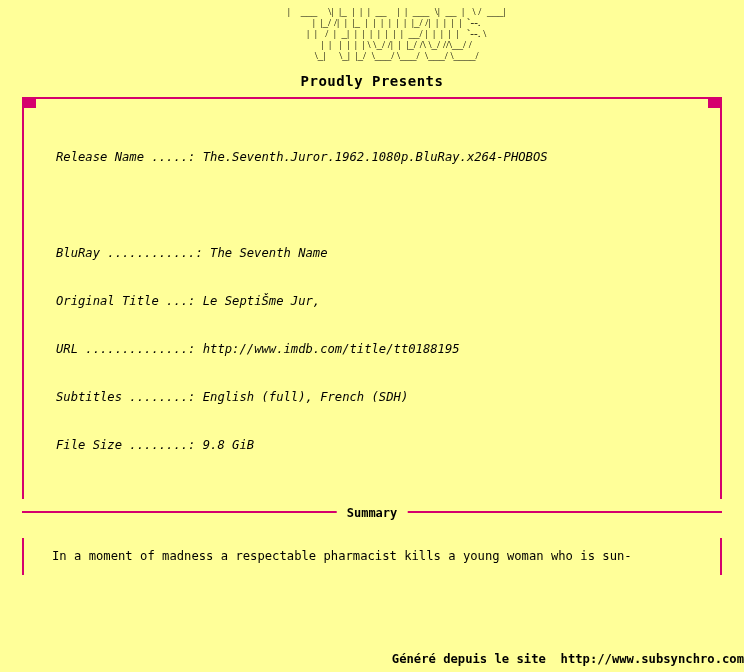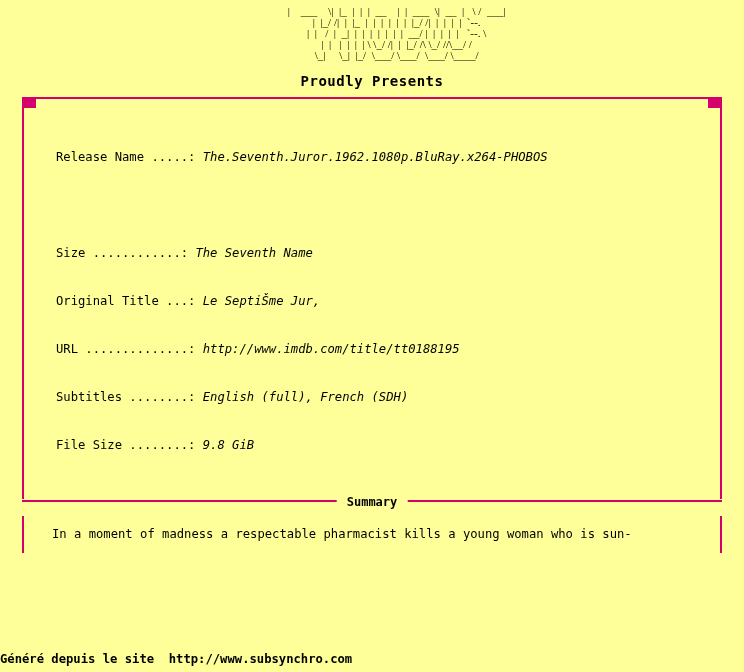--- a/index.html
+++ b/index.html
@@ -60,21 +60,21 @@
     height: 11px;
     background: #d5006d;
   }
   .corner.tl { left: -2px; top: -2px; }
   .corner.tr { right: -2px; top: -2px; }
 
   .section-title-bar {
     position: relative;
     height: 13px;
     border-top: 2px solid #d5006d;
-    margin: 1px 22px;
+    margin: 12px 22px;
   }
   .section-title {
     position: absolute;
     top: -7px;
     left: 50%;
     transform: translateX(-50%);
     background: #ffff99;
     padding: 0 10px;
     font-size: 12px;
     font-weight: bold;
@@ -83,40 +83,41 @@
 
   
   .info-list {
     padding: 18px 0 14px 32px;
     line-height: 16px;
     font-size: 12.2px;
     white-space: pre;
   }
   .info-row .label {
     display: inline;
+    font-style: italic;
   }
   .info-row .value {
     display: inline;
     font-style: italic;
   }
   .spacer-row { height: 16px; }
 
   .summary-text {
     padding: 10px 28px 10px 28px;
     line-height: 16.5px;
     font-size: 12.2px;
   }
   .summary-text .ln { display: block; white-space: pre; }
 
   .footer {
     position: absolute;
     left: 0;
     right: 0;
     bottom: 6px;
-    text-align: left;
+    text-align: right;
     font-size: 12.2px;
     font-weight: bold;
     white-space: pre;
   }
 </style>
 </head>
 <body>
 
 <div class="page">
 
@@ -127,21 +128,21 @@
    \_|     \_|  |_/  \___/ \___/  \___/ \____/</pre>
 
   <div class="presents">Proudly Presents</div>
 
   <div class="frame top-rule">
     <span class="corner tl"></span>
     <span class="corner tr"></span>
     <div class="info-list">
       <div class="info-row"><span class="label">Release Name .....:</span> <span class="value">The.Seventh.Juror.1962.1080p.BluRay.x264-PHOBOS</span></div>
       <div class="spacer-row"></div>
-      <div class="info-row"><span class="label">Size ............:</span> <span class="value">The Seventh Name</span></div>
+      <div class="info-row"><span class="label">BluRay ............:</span> <span class="value">The Seventh Name</span></div>
       <div class="info-row"><span class="label">Original Title ...:</span> <span class="value">Le SeptiŠme Jur,</span></div>
       <div class="info-row"><span class="label">URL ..............:</span> <span class="value">http://www.imdb.com/title/tt0188195</span></div>
       <div class="info-row"><span class="label">Subtitles ........:</span> <span class="value">English (full), French (SDH)</span></div>
       <div class="info-row"><span class="label">File Size ........:</span> <span class="value">9.8 GiB</span></div>
     </div>
   </div>
 
   <div class="section-title-bar">
     <span class="section-title">Summary</span>
   </div>

